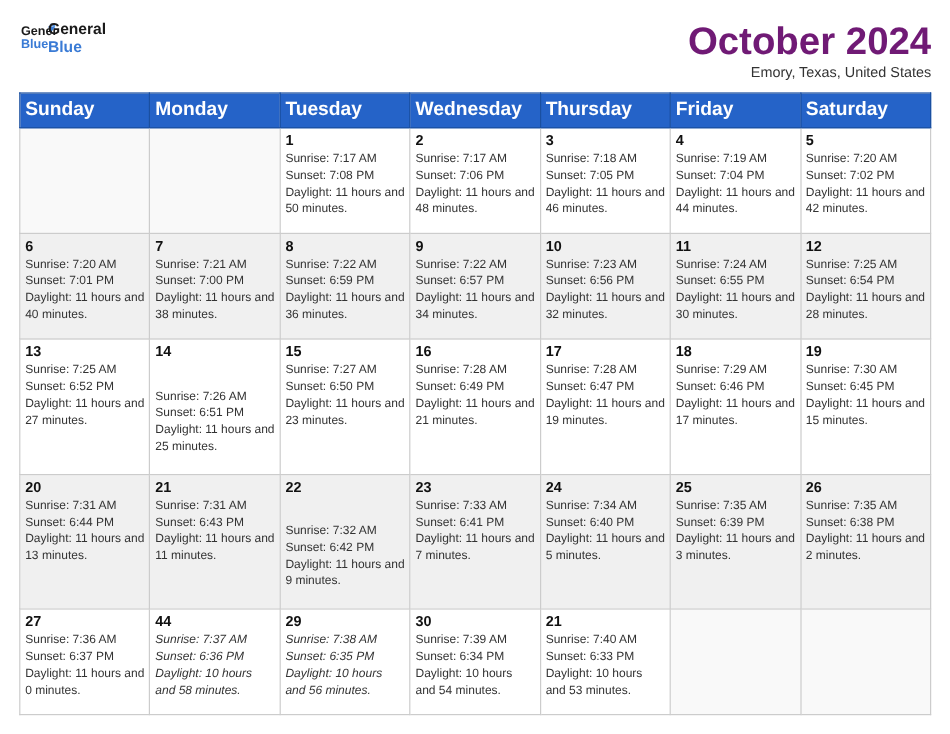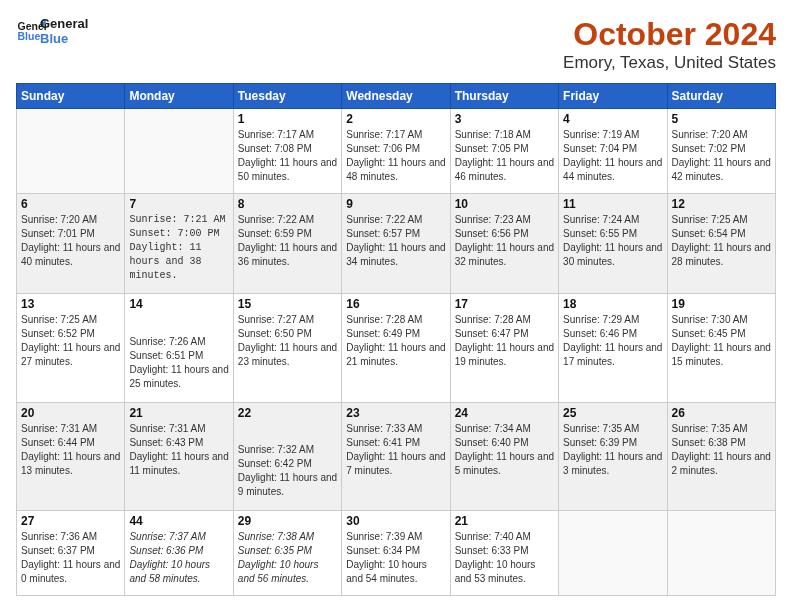--- a/index.html
+++ b/index.html
@@ -31,37 +31,37 @@
     .logo-icon {
       width: 30px;
       height: 30px;
     }
     .title-block {
       text-align: right;
     }
     .month-title {
       font-size: 32px;
       font-weight: bold;
-      color: #c2410c;
+      color: #701a75;
     }
     .location {
-      font-size: 17px;
+      font-size: 12px;
       color: #333;
     }
     .calendar {
       flex: 1;
       border: 1px solid #ccc;
       border-collapse: collapse;
       width: 100%;
       table-layout: fixed;
     }
     .calendar th {
       background: #2563c8;
       color: white;
-      font-size: 12px;
+      font-size: 16px;
       font-weight: bold;
       padding: 5px 4px;
       text-align: left;
       border: 1px solid #1a4fa0;
     }
     .calendar td {
       border: 1px solid #ccc;
       vertical-align: top;
       padding: 3px 4px;
       font-size: 9.5px;
@@ -164,21 +164,21 @@
         </tr>
         <tr class="row-shaded">
           <td>
             <div class="day-number">6</div>
             <div class="day-info" style="white-space: pre-line;">Sunrise: 7:20 AM
 Sunset: 7:01 PM
 Daylight: 11 hours and 40 minutes.</div>
           </td>
           <td>
             <div class="day-number">7</div>
-            <div class="day-info" style="white-space: pre-line; font-family: Liberation Mono, monospace;">Sunrise: 7:21 AM
+            <div class="day-info" style="white-space: pre-line;">Sunrise: 7:21 AM
 Sunset: 7:00 PM
 Daylight: 11 hours and 38 minutes.</div>
           </td>
           <td>
             <div class="day-number">8</div>
             <div class="day-info" style="white-space: pre-line;">Sunrise: 7:22 AM
 Sunset: 6:59 PM
 Daylight: 11 hours and 36 minutes.</div>
           </td>
           <td>

